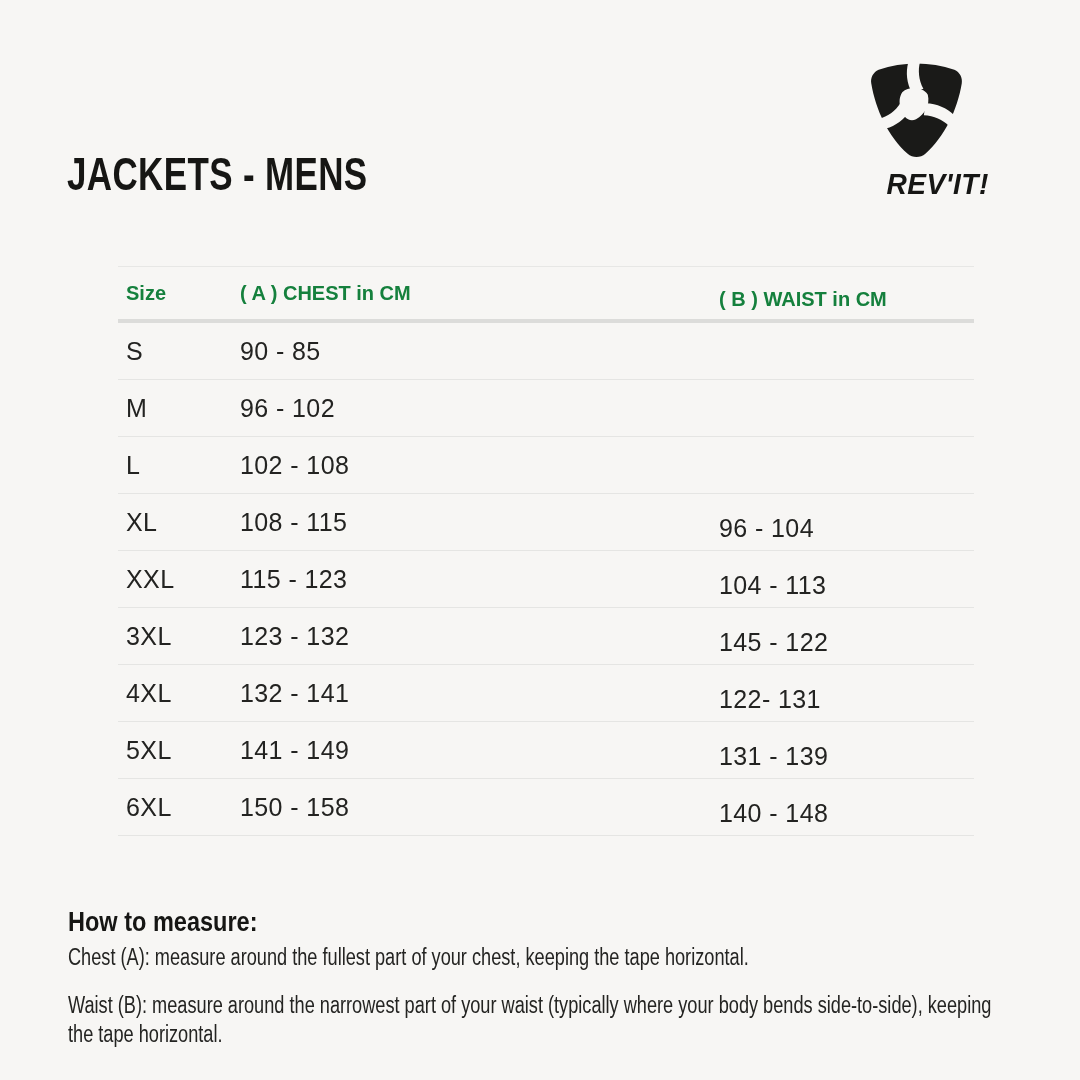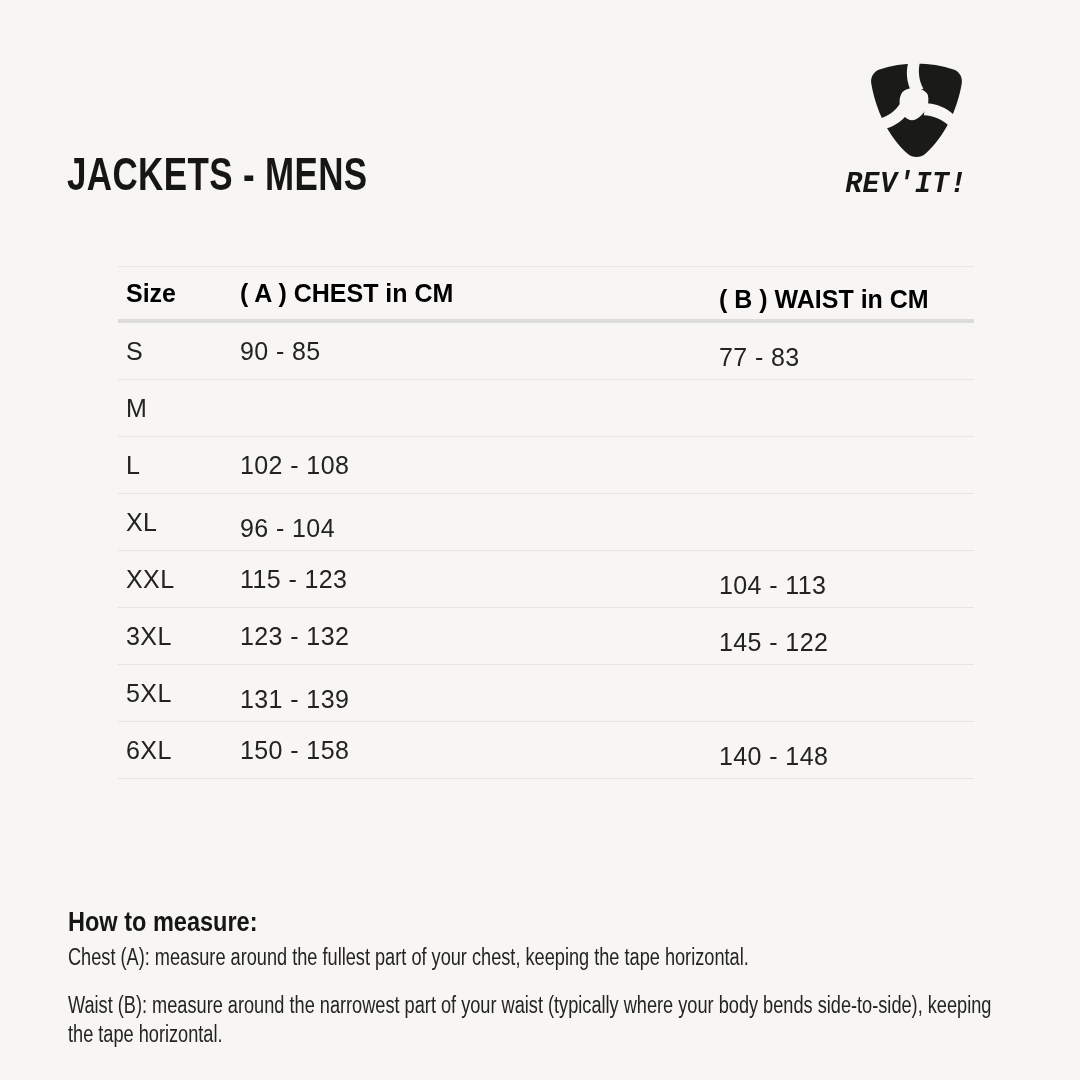--- a/index.html
+++ b/index.html
@@ -12,37 +12,37 @@
   }
   .page { position: relative; width: 1080px; height: 1080px; padding-left: 23px; }
 
   
   .page-title {
     position: absolute; left: 67px; top: 147px;
     font-size: 46px; font-weight: bold; letter-spacing: 0.5px;
     transform: scaleX(0.76); transform-origin: left top;
     white-space: nowrap; color: #161614;
   }
-  .brand { position: absolute; left: 843px; top: 53px; width: 148px; text-align: left; font-family: Liberation Mono, monospace; }
+  .brand { position: absolute; left: 843px; top: 53px; width: 148px; text-align: right; }
   .brand-shield { width: 118px; height: 114px; display: block; margin: 0 auto; }
   .brand-word {
     margin-top: 1px;
     font-size: 29px; font-weight: bold; font-style: italic;
     letter-spacing: 0.5px; color: #161614;
     transform: scaleX(0.97); transform-origin: center top;
     white-space: nowrap;
   }
 
   
   .size-table { position: absolute; left: 118px; top: 266px; width: 856px; }
   .t-head {
     display: flex; align-items: center; height: 52px;
     border-top: 1px solid #e7e7e5;
     border-bottom: 4px solid #dcdcda;
-    font-weight: bold; font-size: 25px; color: #000000;
+    font-weight: bold; font-size: 20px; color: #15803d;
   }
   .t-row {
     display: flex; align-items: center; height: 56px;
     border-bottom: 1px solid #e5e5e3;
     font-size: 25px; color: #232321; letter-spacing: 0.4px;
   }
   .c-size  { width: 122px; padding-left: 8px; box-sizing: border-box; }
   .c-chest { width: 479px; }
   .c-waist { flex: 1; margin-top: 12px; }
 
@@ -95,45 +95,52 @@
   <div class="size-table">
     <div class="t-head">
       <div class="c-size">Size</div>
       <div class="c-chest">( A ) CHEST in CM</div>
       <div class="c-waist">( B ) WAIST in CM</div>
     </div>
 
     <div class="t-row">
       <div class="c-size">S</div>
       <div class="c-chest">90 - 85</div>
-      <div class="c-waist">77 - 83</div>
     </div>
     <div class="t-row">
       <div class="c-size">M</div>
+      <div class="c-chest">96 - 102</div>
     </div>
     <div class="t-row">
       <div class="c-size">L</div>
       <div class="c-chest">102 - 108</div>
     </div>
     <div class="t-row">
       <div class="c-size">XL</div>
+      <div class="c-chest">108 - 115</div>
       <div class="c-waist">96 - 104</div>
     </div>
     <div class="t-row">
       <div class="c-size">XXL</div>
       <div class="c-chest">115 - 123</div>
       <div class="c-waist">104 - 113</div>
     </div>
     <div class="t-row">
       <div class="c-size">3XL</div>
       <div class="c-chest">123 - 132</div>
       <div class="c-waist">145 - 122</div>
     </div>
     <div class="t-row">
+      <div class="c-size">4XL</div>
+      <div class="c-chest">132 - 141</div>
+      <div class="c-waist">122- 131</div>
+    </div>
+    <div class="t-row">
       <div class="c-size">5XL</div>
+      <div class="c-chest">141 - 149</div>
       <div class="c-waist">131 - 139</div>
     </div>
     <div class="t-row">
       <div class="c-size">6XL</div>
       <div class="c-chest">150 - 158</div>
       <div class="c-waist">140 - 148</div>
     </div>
   </div>
 
   <div class="measure-heading">How to measure:</div>

